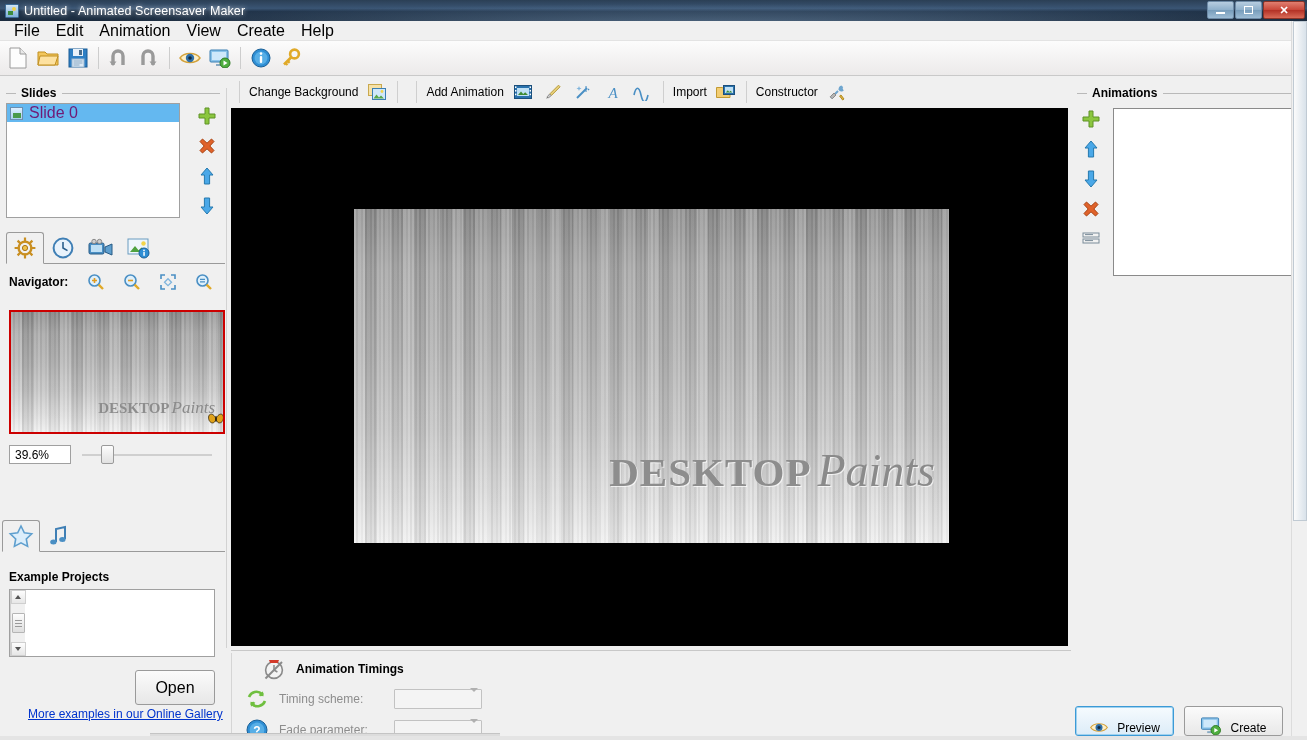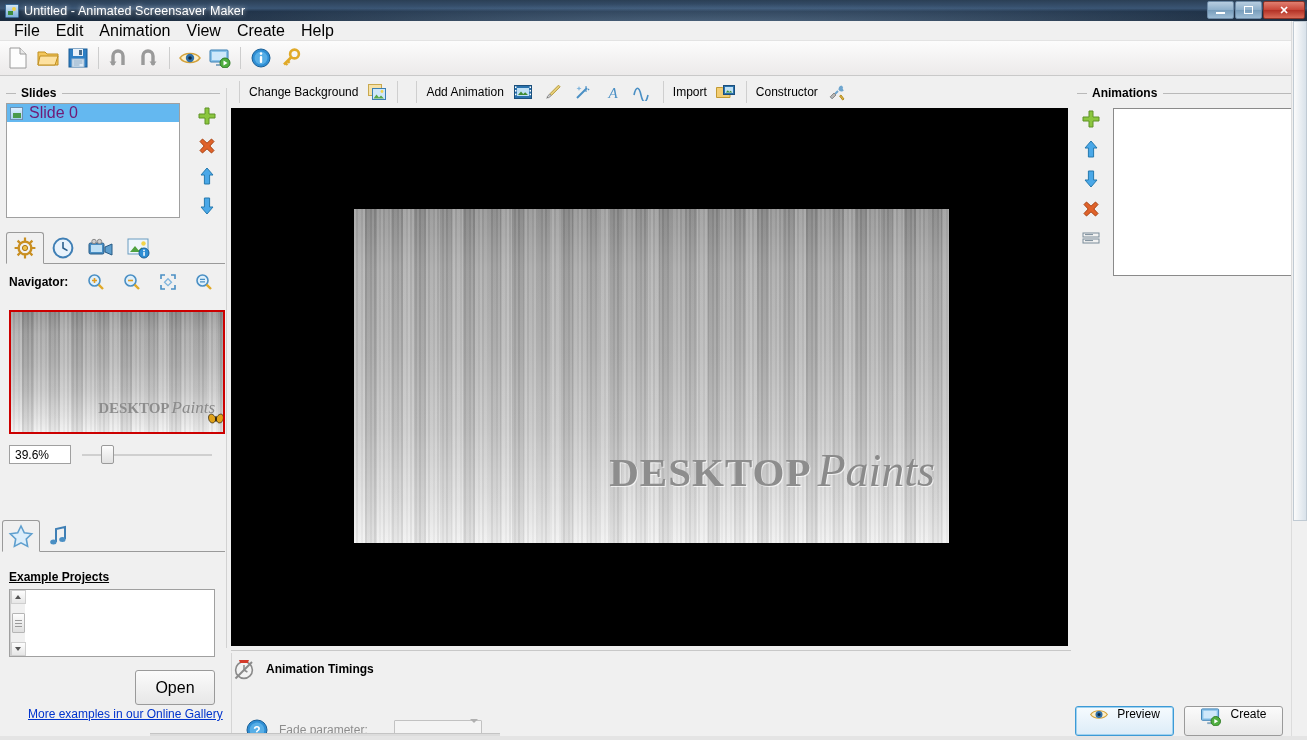--- a/index.html
+++ b/index.html
@@ -146,21 +146,21 @@
     padding-left:5px;font-size:12px;
   }
   .zoomslider{ position:absolute;left:82px;top:445px;width:130px;height:19px;}
   .zs-track{position:absolute;left:0;top:9px;width:130px;height:2px;background:#cfcfcf;}
   .zs-thumb{
     position:absolute;left:19px;top:0;width:13px;height:19px;
     background:linear-gradient(to bottom,#fdfdfd,#e1e1e1);
     border:1px solid #9a9a9a;border-radius:2px;
   }
 
-  .exlabel{ position:absolute;left:9px;top:570px;font-weight:bold;font-size:12px;text-decoration:underline;}
+  .exlabel{ position:absolute;left:9px;top:570px;font-weight:bold;font-size:12px;}
   .exlist{
     position:absolute;left:9px;top:589px;width:206px;height:68px;
     background:#fff;border:1px solid #a0a0a0;display:flex;
   }
   .exlist-items{flex:1;overflow:hidden;}
   .exrow{height:13.5px;font-size:12px;padding-left:2px;line-height:13.5px;white-space:nowrap;}
   .exrow.sel{background:#3399ff;color:#fff;}
   .exscroll{
     width:15px;border-left:1px solid #d0d0d0;
     background:#f0f0f0;display:flex;flex-direction:column;justify-content:space-between;align-items:center;
@@ -269,21 +269,21 @@
     background:linear-gradient(to right,#fbfbfb,#d9e2ea);
     border:1px solid #c0cad3;
   }
 
   
   .actions{position:absolute;left:1075px;top:706px;display:flex;gap:10px;}
   .abigbtn{
     width:99px;height:30px;border-radius:3px;
     background:linear-gradient(to bottom,#fbfbfb,#e8e8e8);
     border:1px solid #9a9a9a;
-    display:flex;align-items:flex-start;justify-content:center;gap:8px;font-size:12px;
+    display:flex;align-items:flex-end;justify-content:center;gap:8px;font-size:12px;
   }
   .abigbtn.focus{
     border:1px solid #3c9ad6; box-shadow:0 0 0 1px #9fd2f0 inset;
     background:linear-gradient(to bottom,#f6fbfe,#dcecf8);
   }
 
   .hscroll-bottom{
     position:absolute;left:150px;top:733px;width:350px;height:7px;
     background:#dcdcdc;border-top:1px solid #c4c4c4;
   }
@@ -653,28 +653,41 @@
         </g>
         <ellipse cx="22" cy="17" rx="2.1" ry="8.5" fill="#241a05"></ellipse>
         <path d="M22 9l-3-5M22 9l3-5" stroke="#241a05" stroke-width="1.6" fill="none"></path>
       </svg>
     </div>
   </div>
 </div>
 
 <div class="timings">
   <div class="leftrule" style="left:0;top:2px;"></div>
-  <div class="tmrow" style="left:1px;top:6px;">
+  <div class="tmrow" style="left:31px;top:6px;">
     <svg width="24" height="24" viewBox="0 0 24 24">
       <circle cx="12" cy="13" r="8.4" fill="#f3f3f3" stroke="#8a8a8a" stroke-width="1.6"></circle>
       <path d="M12 8v5l3.4 2" stroke="#8a8a8a" stroke-width="1.5" fill="none"></path>
       <path d="M7 3h10l-1.2 3H8.2z" fill="#d33a2a"></path>
       <path d="M3.5 21.5L20 5" stroke="#8a8a8a" stroke-width="2"></path>
     </svg>
     <span class="tmlabel title">Animation Timings</span>
+  </div>
+  <div class="tmrow" style="left:14px;top:37px;">
+    <svg width="24" height="22" viewBox="0 0 24 22">
+      <path d="M4 9a8 8 0 0 1 13-3l-2 1.6" fill="none" stroke="#6fbf3f" stroke-width="2.6"></path>
+      <path d="M18 3.2l.6 5-5-.8z" fill="#6fbf3f"></path>
+      <path d="M20 13a8 8 0 0 1-13 3l2-1.6" fill="none" stroke="#6fbf3f" stroke-width="2.6"></path>
+      <path d="M6 18.8l-.6-5 5 .8z" fill="#6fbf3f"></path>
+    </svg>
+    <span class="tmlabel">Timing scheme:</span>
+    <span class="tmcombo">
+      <span style="flex:1"></span>
+      <span><i class="arrow-dn dis"></i></span>
+    </span>
   </div>
   <div class="tmrow" style="left:14px;top:67px;">
     <svg width="24" height="24" viewBox="0 0 24 24">
       <circle cx="12" cy="12" r="10" fill="#2e8ed4" stroke="#1a5f96"></circle>
       <circle cx="12" cy="12" r="7.4" fill="#57aee6"></circle>
       <text x="12" y="16.6" font-family="Liberation Sans, sans-serif" font-size="12" font-weight="bold" fill="#fff" text-anchor="middle">?</text>
     </svg>
     <span class="tmlabel">Fade parameter:</span>
     <span class="tmcombo">
       <span style="flex:1"></span>

